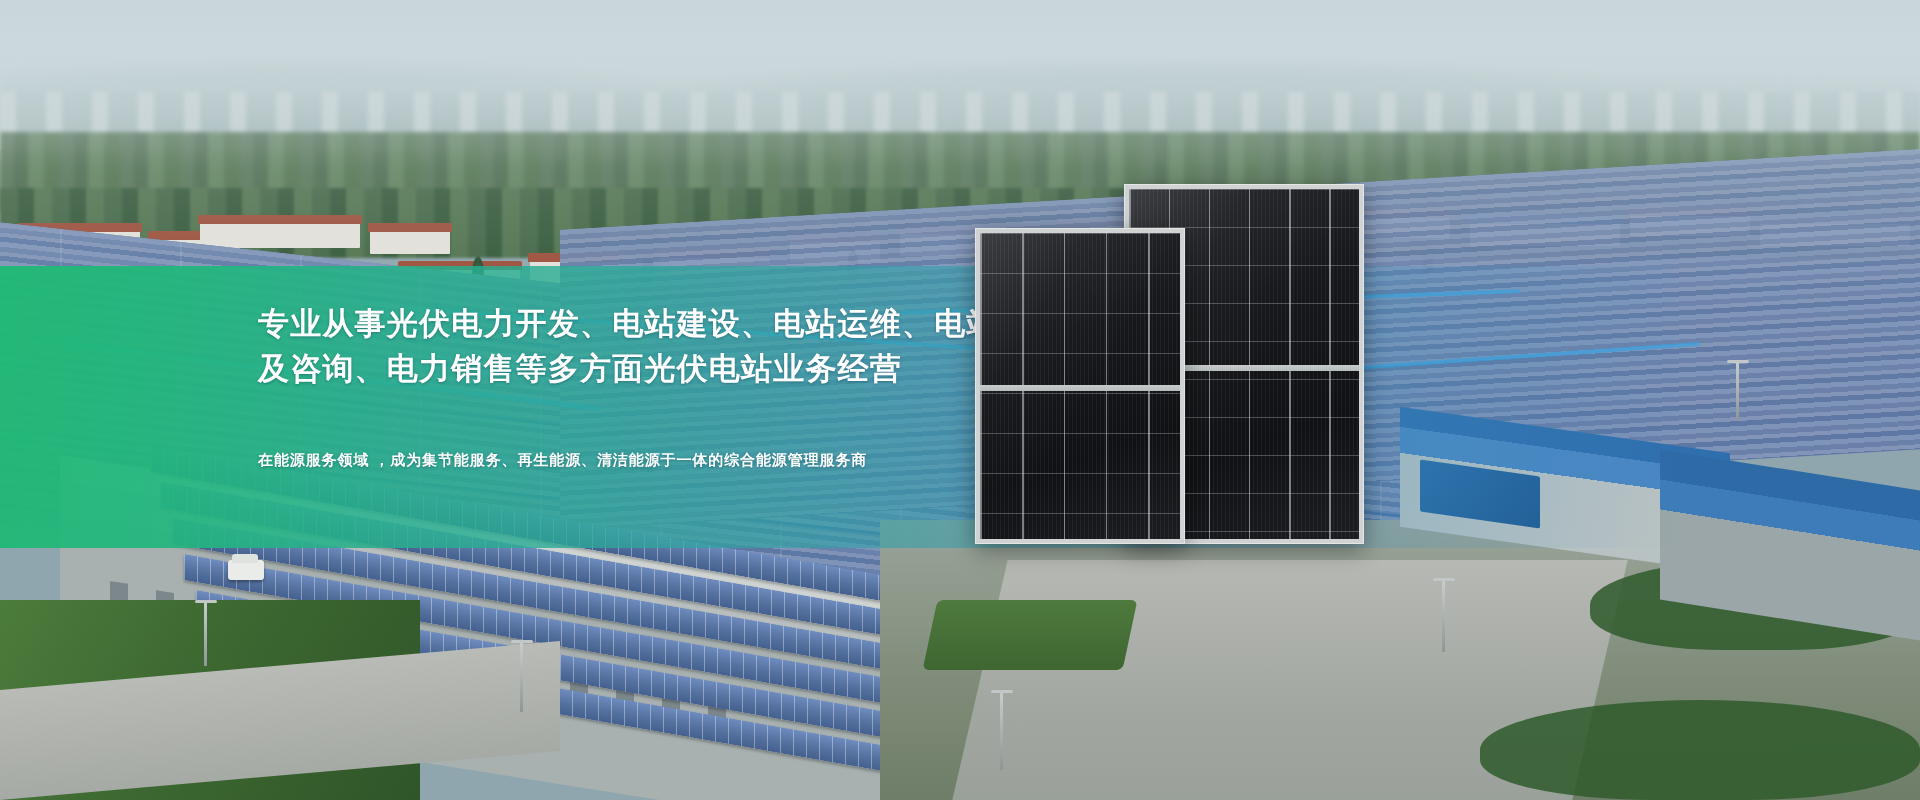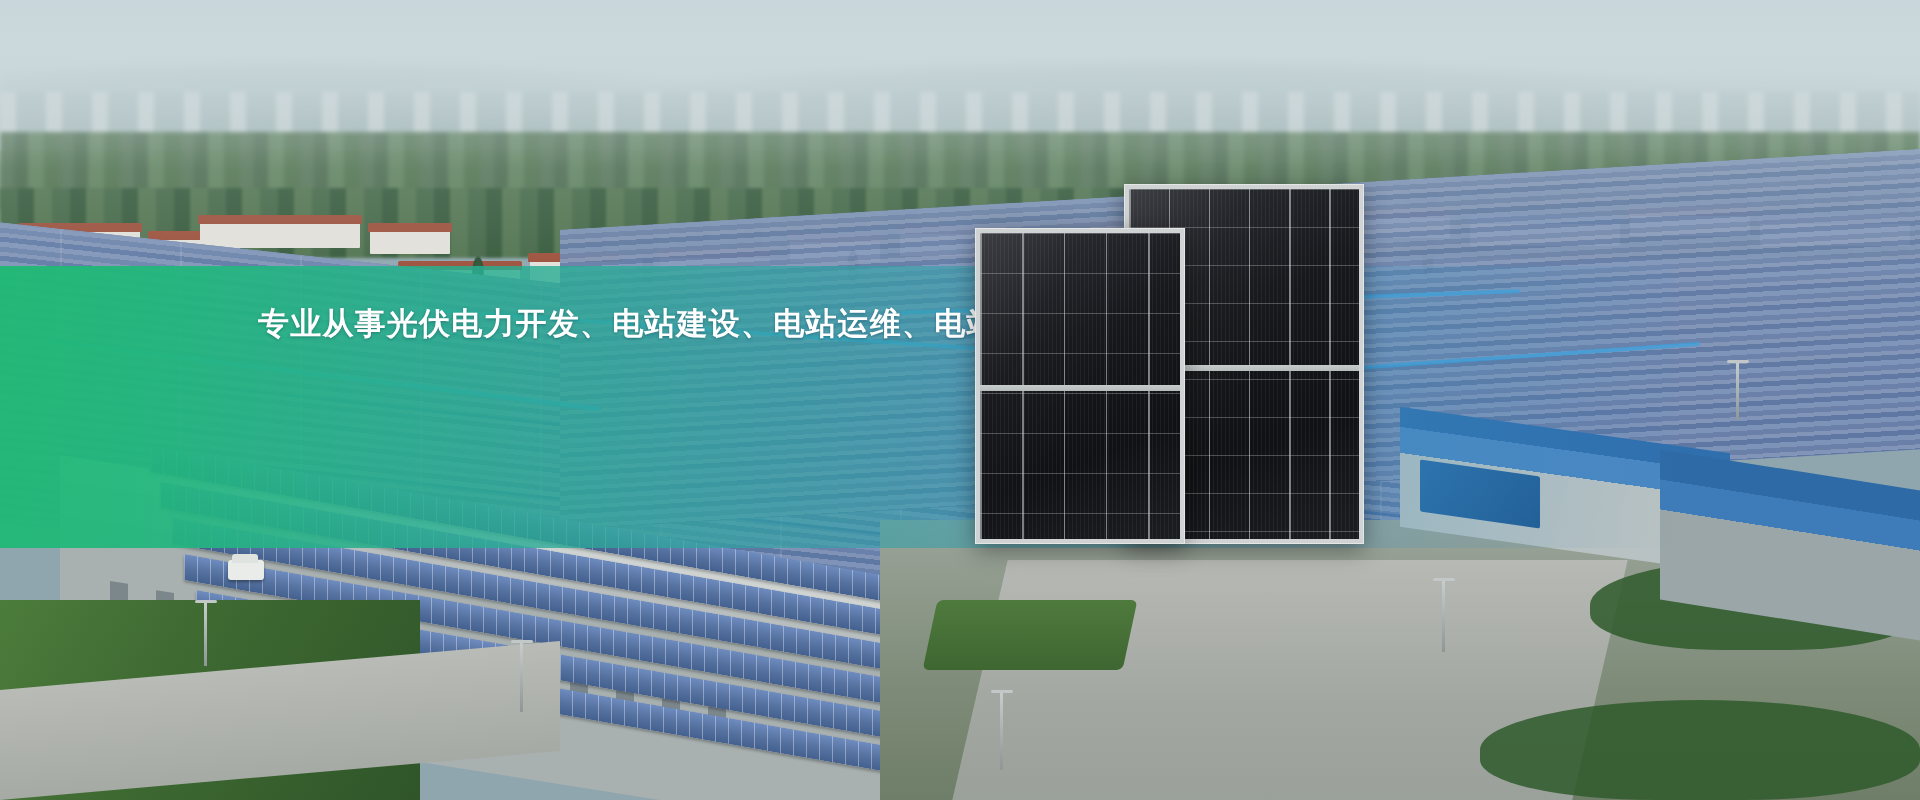--- a/index.html
+++ b/index.html
@@ -347,21 +347,23 @@
     <div class="pole" style="left:1736px;top:360px;height:60px;"></div>
     <div class="pole" style="left:1442px;top:578px;height:74px;"></div>
 
     <div class="haze"></div>
   </div>
 
   <div class="banner">
     <div class="banner-inner">
       <div class="headline">
         <span class="ln">专业从事光伏电力开发、电站建设、电站运维、电站设计</span>
+        <span class="ln">及咨询、电力销售等多方面光伏电站业务经营</span>
       </div>
+      <div class="subline">在能源服务领域 ，成为集节能服务、再生能源、清洁能源于一体的综合能源管理服务商</div>
     </div>
   </div>
 
   <div class="panel" id="panel-back">
     <div class="glass">
       <div class="cells"></div>
       <div class="midbar"></div>
       <div class="sheen"></div>
     </div>
     <div class="frameline"></div>

